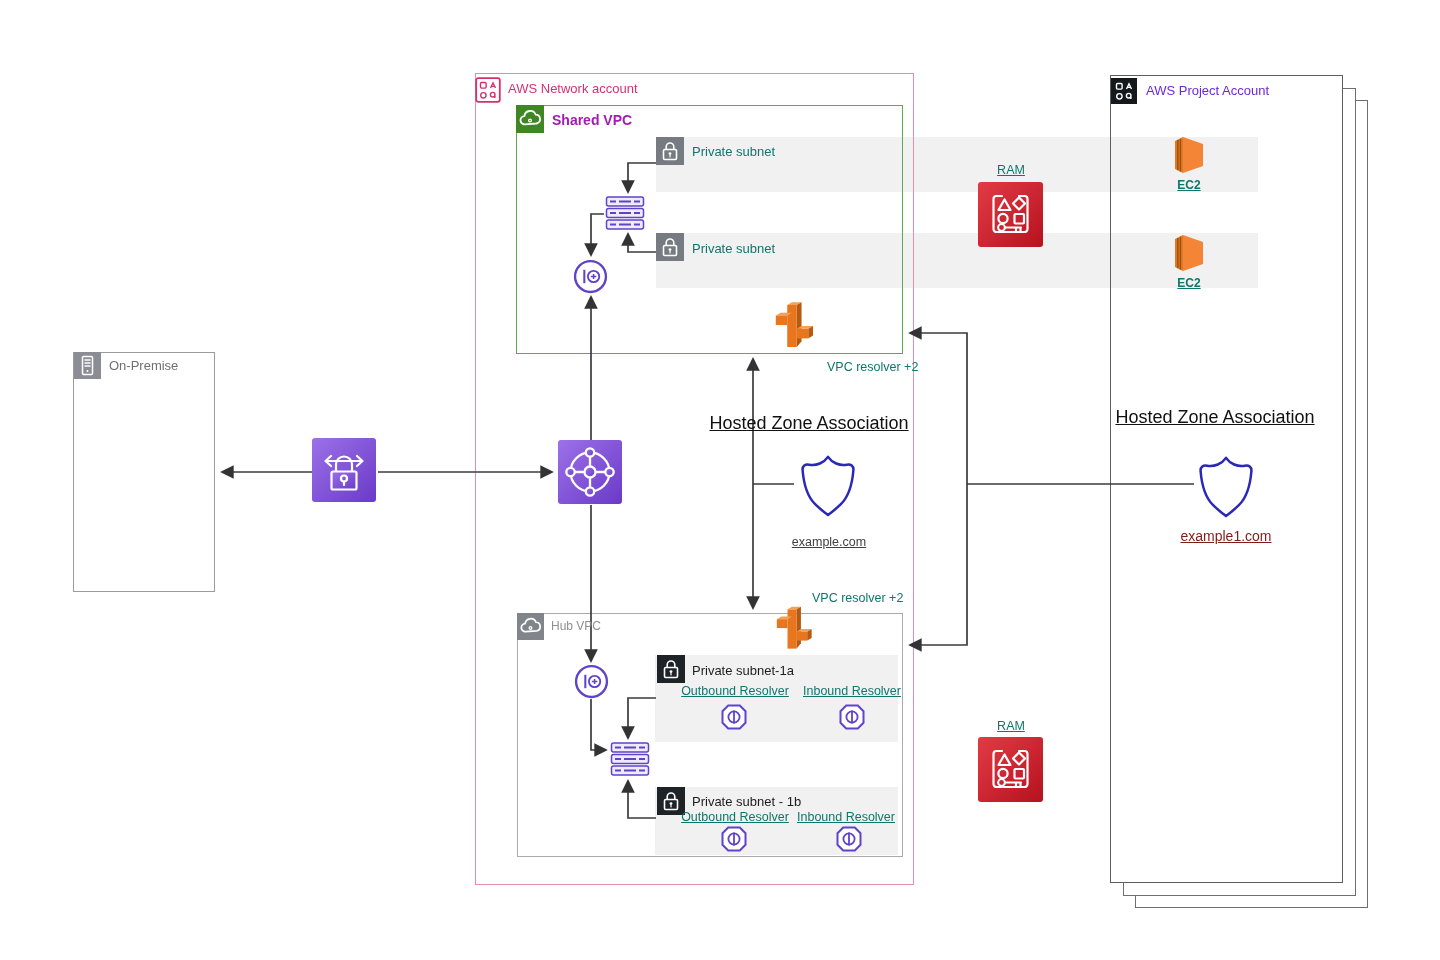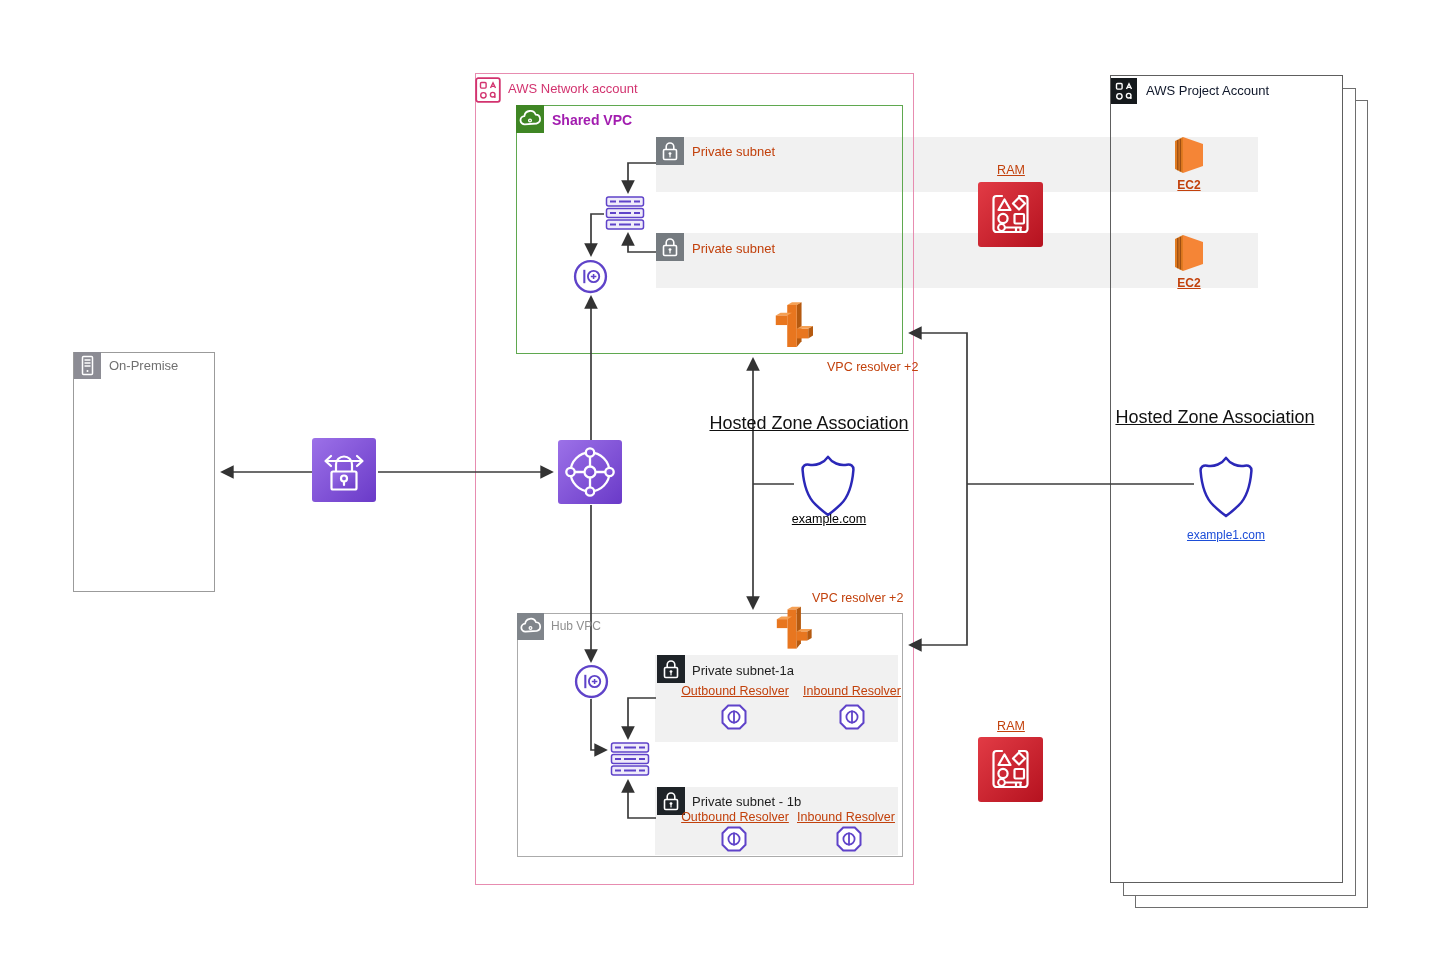--- a/index.html
+++ b/index.html
@@ -1,21 +1,21 @@
 <!DOCTYPE html>
 <html><head>
 <meta charset="utf-8">
 <style>
   html,body{margin:0;padding:0;background:#fff;}
   .canvas{position:relative;width:1440px;height:960px;background:#fff;overflow:hidden;
           font-family:"Liberation Sans", sans-serif;}
   .abs{position:absolute;}
   .box{position:absolute;border:1.6px solid #999;background:transparent;box-sizing:border-box;}
   .band{position:absolute;background:#f1f1f1;}
-  .lbl{position:absolute;white-space:nowrap;color:#c2410c;}
+  .lbl{position:absolute;white-space:nowrap;color:#0f766e;}
   .ctr{transform:translateX(-50%);text-decoration:underline;}
   .wires{position:absolute;left:0;top:0;z-index:5;pointer-events:none;}
   .icon{position:absolute;z-index:6;}
   .lbl{z-index:7;}
   .z1{z-index:1}.z2{z-index:2}.z3{z-index:3}.z4{z-index:4}
   .sheet{position:absolute;background:#fff;border:1.4px solid #6e6e6e;box-sizing:border-box;}
 </style>
 </head>
 <body>
 
@@ -347,32 +347,32 @@
   <div class="icon" style="left:834px;top:824px;width:30px;height:30px;">
     <svg width="30" height="30" viewBox="0 0 30 30" fill="none" stroke="#5F43C9">
       <polygon points="9.2,3.5 20.8,3.5 26.5,9.2 26.5,20.8 20.8,26.5 9.2,26.5 3.5,20.8 3.5,9.2" stroke-width="2" fill="#fff"></polygon>
       <circle cx="15" cy="15" r="5.6" stroke-width="1.8"></circle>
       <line x1="15" y1="8.5" x2="15" y2="21.5" stroke-width="1.8"></line>
     </svg>
   </div>
 
   <div class="lbl" style="left:109px;top:358px;font-size:13px;color:#707070;">On-Premise</div>
   <div class="lbl" style="left:508px;top:81px;font-size:13px;color:#D2336F;text-align:center;">AWS Network account</div>
-  <div class="lbl" style="left:1146px;top:83px;font-size:13px;color:#0f172a;">AWS Project Account</div>
+  <div class="lbl" style="left:1146px;top:83px;font-size:13px;color:#6d28d9;">AWS Project Account</div>
   <div class="lbl" style="left:552px;top:112px;font-size:14px;font-weight:bold;color:#a21caf;">Shared VPC</div>
   <div class="lbl" style="left:551px;top:619px;font-size:12px;color:#8f8f8f;">Hub VPC</div>
 
   <div class="lbl" style="left:692px;top:144px;font-size:13px;">Private subnet</div>
   <div class="lbl" style="left:692px;top:241px;font-size:13px;">Private subnet</div>
   <div class="lbl" style="left:827px;top:360px;font-size:12.5px;">VPC resolver +2</div>
 
   <div class="lbl ctr" style="left:809px;top:413px;font-size:18px;color:#111;">Hosted Zone Association</div>
-  <div class="lbl ctr" style="left:829px;top:512px;font-size:12.5px;color:#000000;">example.com</div>
+  <div class="lbl ctr" style="left:829px;top:535px;font-size:12.5px;color:#404040;">example.com</div>
   <div class="lbl ctr" style="left:1215px;top:407px;font-size:18px;color:#111;">Hosted Zone Association</div>
-  <div class="lbl ctr" style="left:1226px;top:528px;font-size:12px;color:#1d4ed8;">example1.com</div>
+  <div class="lbl ctr" style="left:1226px;top:528px;font-size:14px;color:#7f1d1d;">example1.com</div>
 
   <div class="lbl" style="left:812px;top:591px;font-size:12.5px;">VPC resolver +2</div>
   <div class="lbl" style="left:692px;top:663px;font-size:13px;color:#1d1d1d;">Private subnet-1a</div>
   <div class="lbl ctr" style="left:735px;top:684px;font-size:12.5px;">Outbound Resolver</div>
   <div class="lbl ctr" style="left:852px;top:684px;font-size:12.5px;">Inbound Resolver</div>
   <div class="lbl" style="left:692px;top:794px;font-size:13px;color:#1d1d1d;">Private subnet - 1b</div>
   <div class="lbl ctr" style="left:735px;top:810px;font-size:12.5px;">Outbound Resolver</div>
   <div class="lbl ctr" style="left:846px;top:810px;font-size:12.5px;">Inbound Resolver</div>
 
   <div class="lbl ctr" style="left:1011px;top:163px;font-size:12.5px;">RAM</div>

